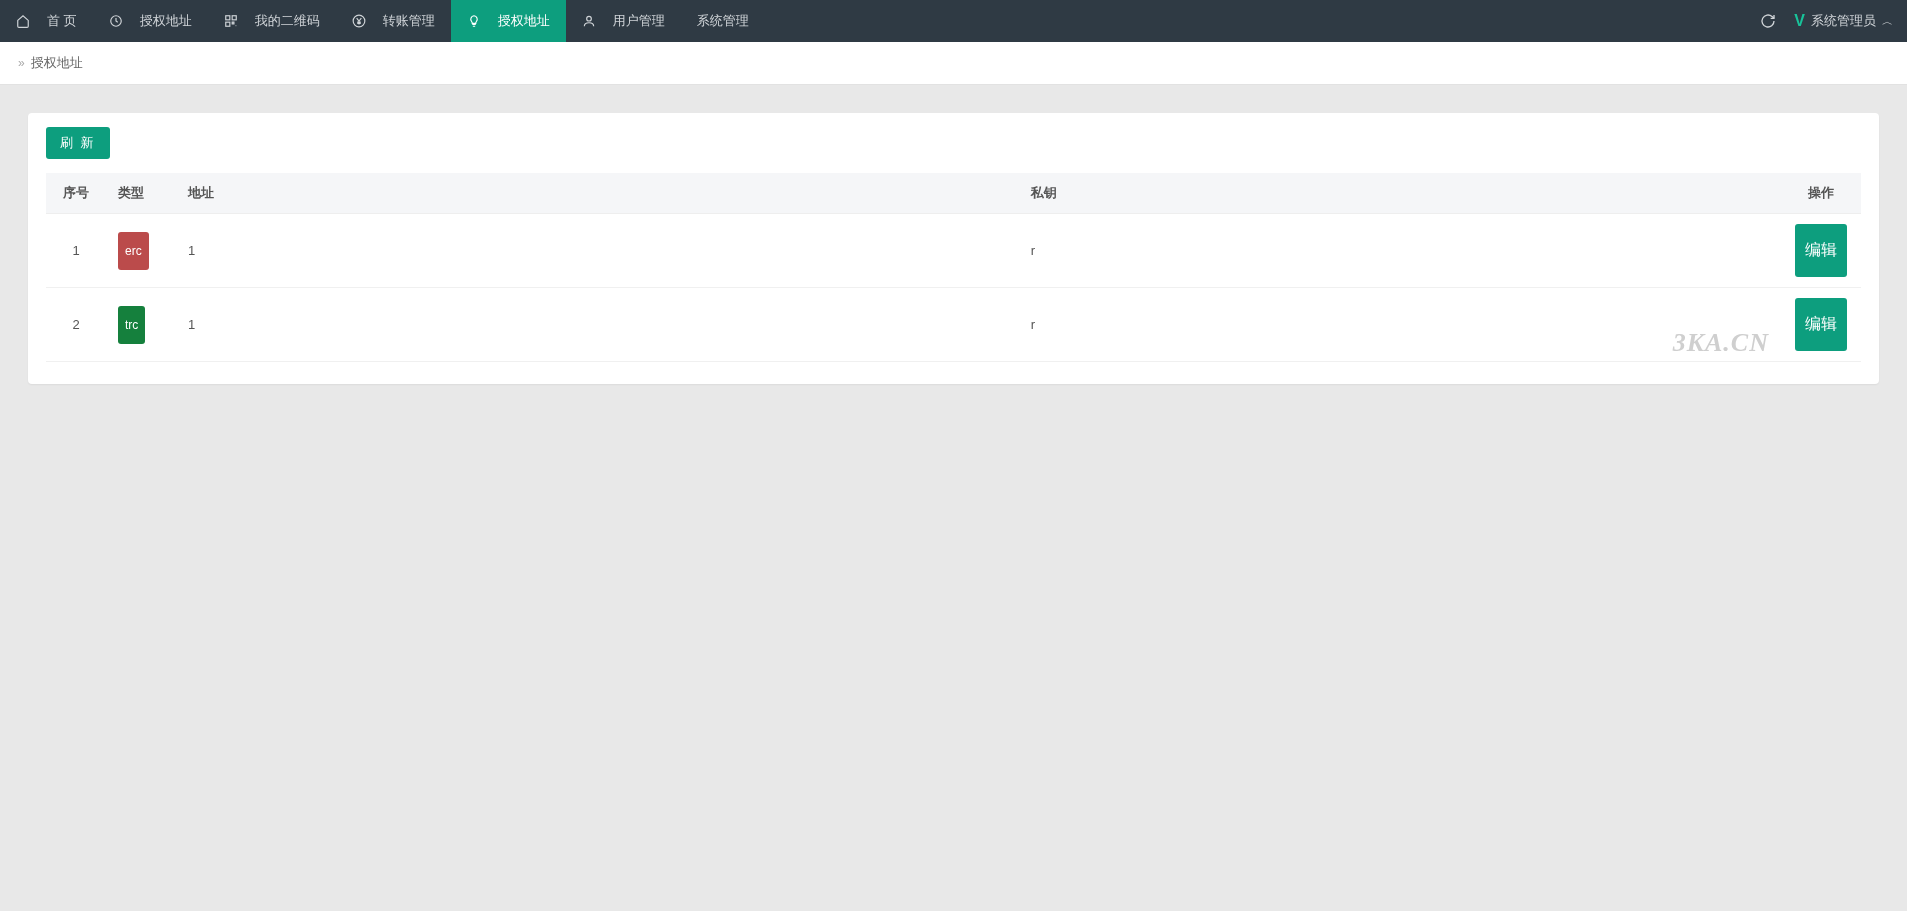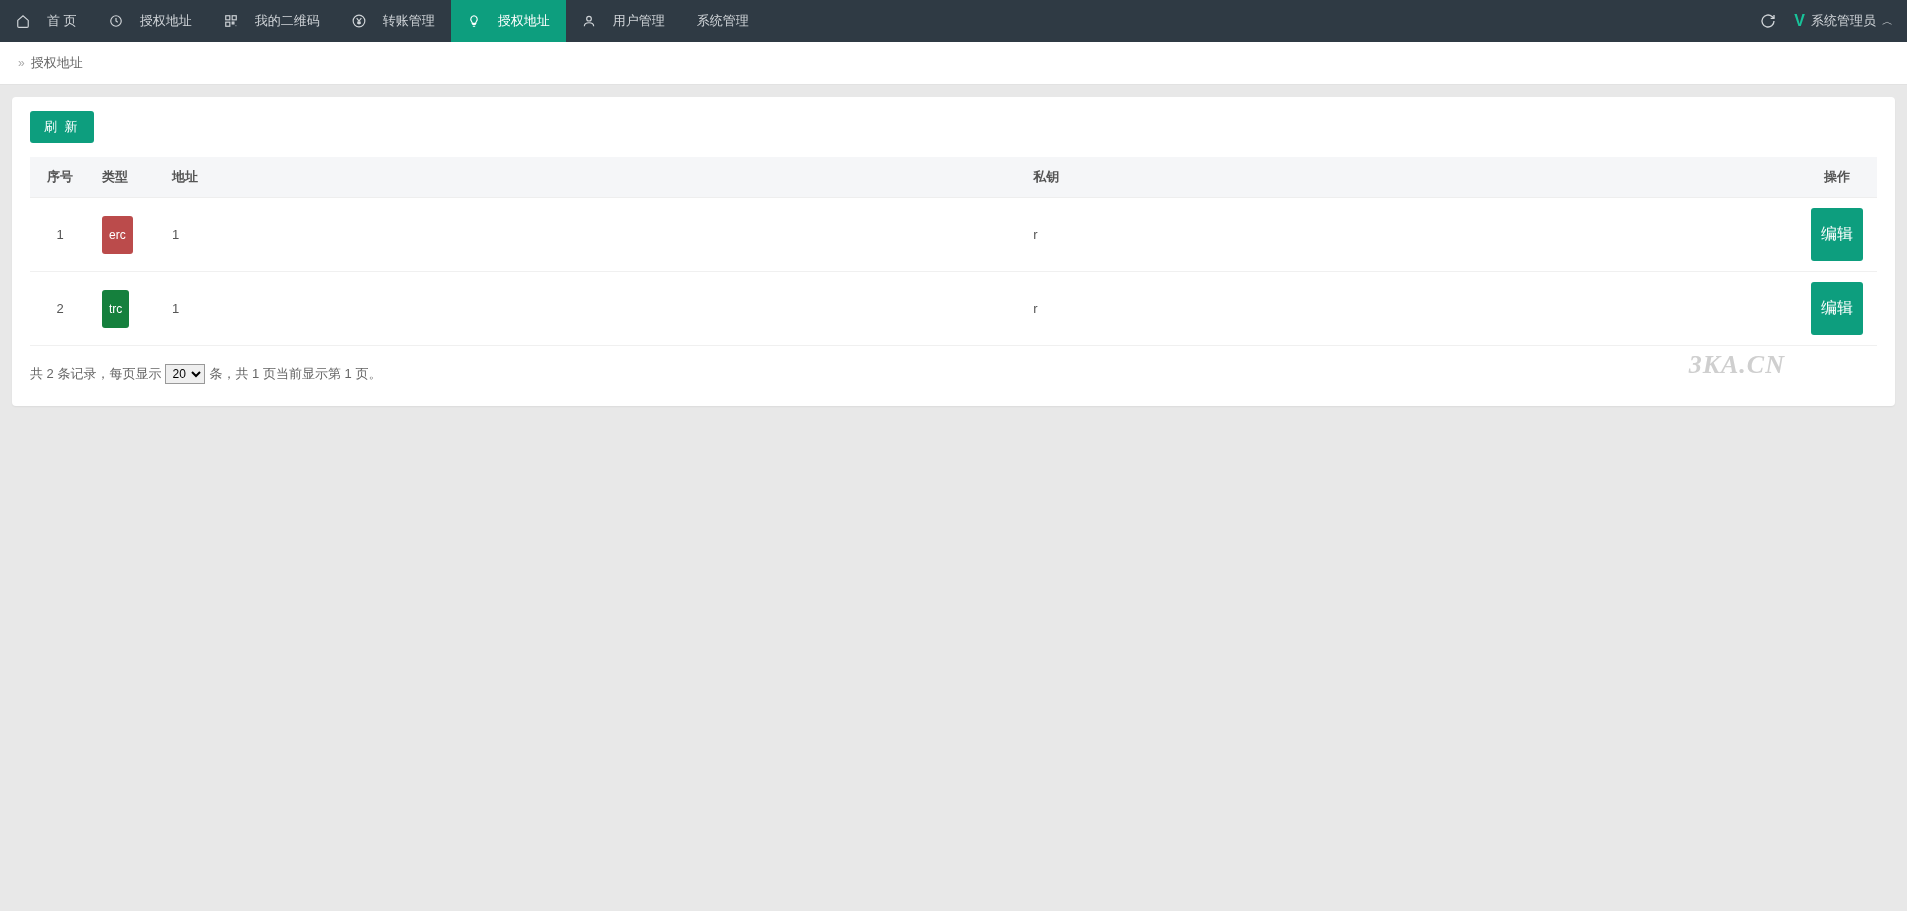--- a/index.html
+++ b/index.html
@@ -8,21 +8,21 @@
 .nav{display:flex;align-items:stretch;flex:1}
 .nav-item{display:flex;align-items:center;padding:0 16px;cursor:pointer;gap:17px;white-space:nowrap}
 .nav-item.active{background:#0d9e7e;color:#fff}
 .nav-item .ico{width:14px;height:14px;display:inline-flex;align-items:center;justify-content:center}
 .top-right{display:flex;align-items:center;padding-right:14px;gap:18px}
 .refresh-ico,.user-area{cursor:pointer;display:flex;align-items:center;gap:6px}
 .v-badge{color:#18c39a;font-weight:bold;font-size:16px}
 .caret-up{font-size:11px;color:#d0d4d8}
 .breadcrumb{background:#fff;padding:12px 18px;border-bottom:1px solid #e2e2e2;display:flex;align-items:center;gap:6px;color:#666;font-size:13px}
 .bc-arrow{color:#aaa;font-size:12px}
-.card{background:#fff;margin:12px;border-radius:4px;padding:14px 18px 22px;box-shadow:0 1px 2px rgba(0,0,0,.06);position:relative}
+.card{background:#fff;margin:28px;border-radius:4px;padding:14px 18px 22px;box-shadow:0 1px 2px rgba(0,0,0,.06);position:relative}
 .btn{display:inline-block;background:#0d9e7e;color:#fff;border:none;padding:7px 14px;font-size:13px;border-radius:3px;cursor:pointer;letter-spacing:2px}
 .btn-sm{padding:16px 10px;letter-spacing:0;font-size:16px}
 table{width:100%;border-collapse:collapse;margin-top:14px}
 th{background:#f5f6f8;color:#555;font-weight:bold;text-align:left;padding:11px 12px;font-size:13px;border-bottom:1px solid #eee}
 td{padding:10px 12px;border-bottom:1px solid #f0f0f0;color:#555;font-size:13px;vertical-align:middle}
 th:first-child,td:first-child{text-align:center;width:60px}
 th:last-child,td:last-child{text-align:center;width:80px}
 .tag{display:inline-block;padding:12px 7px;border-radius:3px;color:#fff;font-size:12px}
 .tag-erc{background:#bb4b4b}
 .tag-trc{background:#15803d}
@@ -138,22 +138,15 @@
         <tr>
           <td>2</td>
           <td><span class="tag tag-trc">trc</span></td>
           <td>1</td>
           <td>r</td>
           <td><button class="btn btn-sm">编辑</button></td>
         </tr>
       </tbody>
   </table>
 
-  <div class="pager">
-    <span>共 2 条记录，每页显示</span>
-    <select>
-      <option>20</option>
-    </select>
-    <span>条，共 1 页当前显示第 1 页。</span>
-  </div>
 
   <div class="watermark">3KA.CN</div>
 </div>
 
 </body></html>

